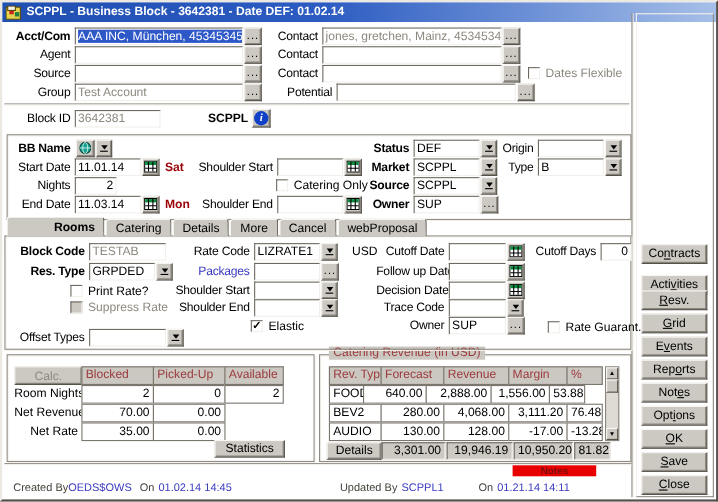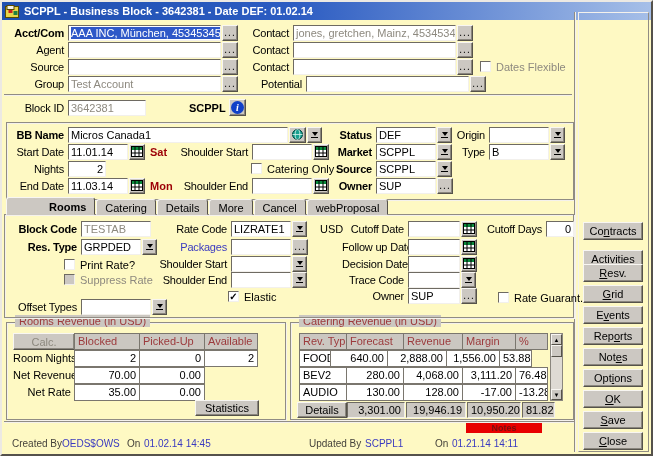--- a/index.html
+++ b/index.html
@@ -1,18 +1,18 @@
 <!DOCTYPE html>
 <html><head>
 <meta charset="utf-8">
 <style>
   html,body{margin:0;padding:0;background:#808080;}
   .window{
     width:653px;height:456px;position:relative;box-sizing:border-box;
-    background:#fef9c3;overflow:hidden;
+    background:#ffffff;overflow:hidden;
     border:2px solid;border-color:#ece9e3 #55524c #55524c #ece9e3;
     font-family:"Liberation Sans", sans-serif;font-size:11px;color:#000;
   }
   .titlebar{
     position:absolute;left:0;top:0;right:0;height:18px;
     background:linear-gradient(90deg,#1f4fb0 0%,#2c5cc2 45%,#a6bfe8 100%);
     display:flex;align-items:center;padding:0 3px;color:#fff;font-weight:bold;white-space:nowrap;
   }
   .appicon{width:15px;height:13px;margin-right:4px;flex:0 0 auto;}
   .fld{position:absolute;display:flex;align-items:center;height:17px;white-space:nowrap;}
@@ -160,21 +160,20 @@
   </div>
   <span class="statictext b" style="left:187px;top:100px">SCPPL</span>
   <span class="btn" style="position:absolute;left:226px;top:97px;width:17px;height:17px">
       <span class="info-glyph">i</span>
     </span>
 
   <div class="gbox" style="left:4px;top:120px;width:566px;height:76px"></div>
 
   <div class="fld" style="left:2px;top:124px">
     <span class="lbl b" style="width:60px">BB Name</span>
-    <span class="inp" style="width:220px">Micros Canada1</span>
     <span class="btn gbtn">
       <svg width="11" height="11" viewBox="0 0 11 11">
         <circle cx="5.5" cy="5.5" r="5" fill="#18a090" stroke="#00443c"></circle>
         <ellipse cx="5.5" cy="5.5" rx="2.3" ry="5" fill="none" stroke="#d8f4ec" stroke-width="0.8"></ellipse>
         <line x1="0.5" y1="5.5" x2="10.5" y2="5.5" stroke="#d8f4ec" stroke-width="0.8"></line>
       </svg>
     </span>
     <span class="btn lov">
         <span class="lov-arrow"></span>
         <span class="lov-bar"></span>
@@ -413,21 +412,20 @@
   <div class="fld" style="left:2px;top:296px;z-index:2">
     <span class="lbl" style="width:73px">Offset Types</span>
     <span class="inp" style="width:70px"></span>
     <span class="btn lov">
         <span class="lov-arrow"></span>
         <span class="lov-bar"></span>
       </span>
   </div>
 
   <div class="gbox" style="left:4px;top:320px;width:278px;height:96px">
-    <span class="gtitle">Rooms Revenue (in USD)</span>
 
     <div class="trow" style="left:6px;top:10px">
       <span class="pbtn dis" style="width:62px;height:17px">Calc.</span>
       <span class="hcell" style="width:66px">Blocked</span>
       <span class="hcell" style="width:66px">Picked-Up</span>
       <span class="hcell" style="width:54px">Available</span>
     </div>
     <div class="trow" style="left:6px;top:27px">
       <span class="rowlbl" style="width:62px">Room Nights</span>
       <span class="dcell" style="width:66px">2</span>

